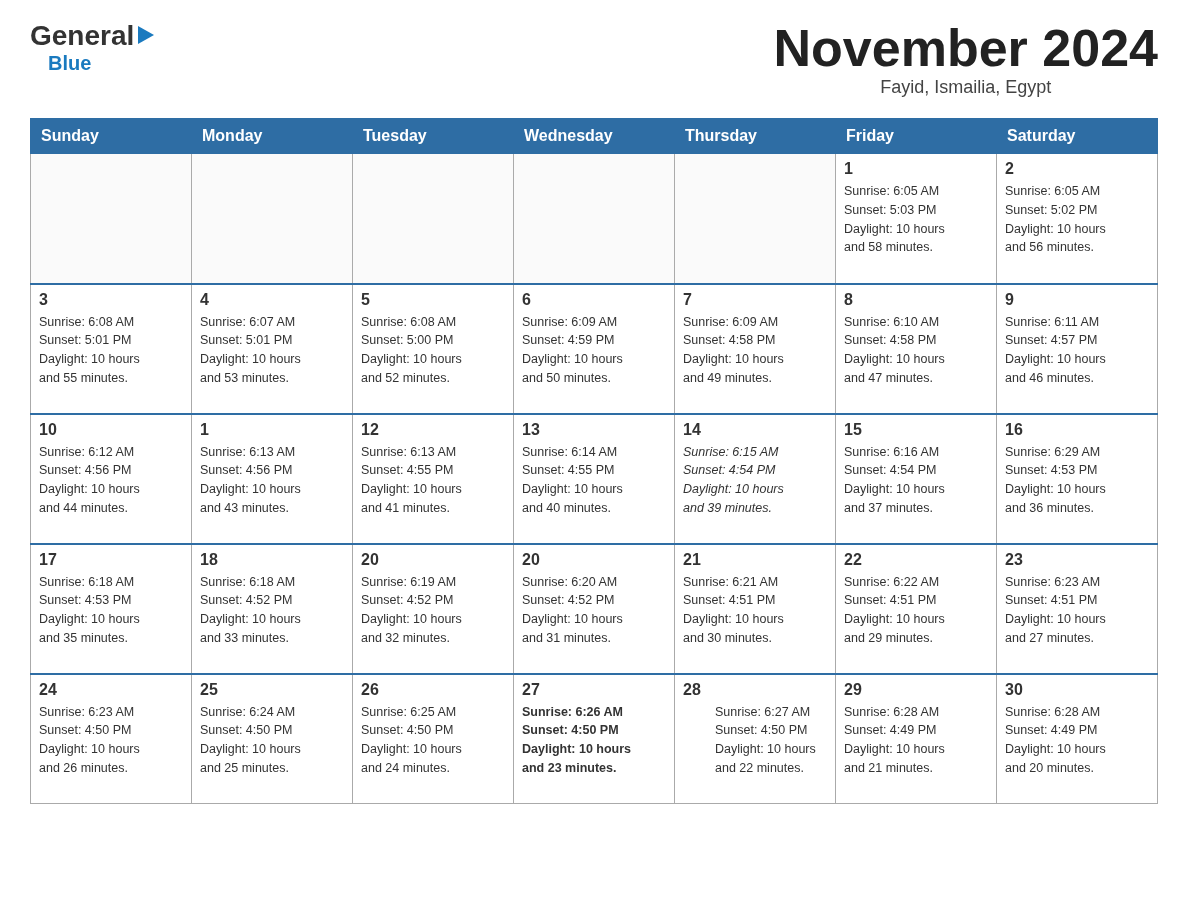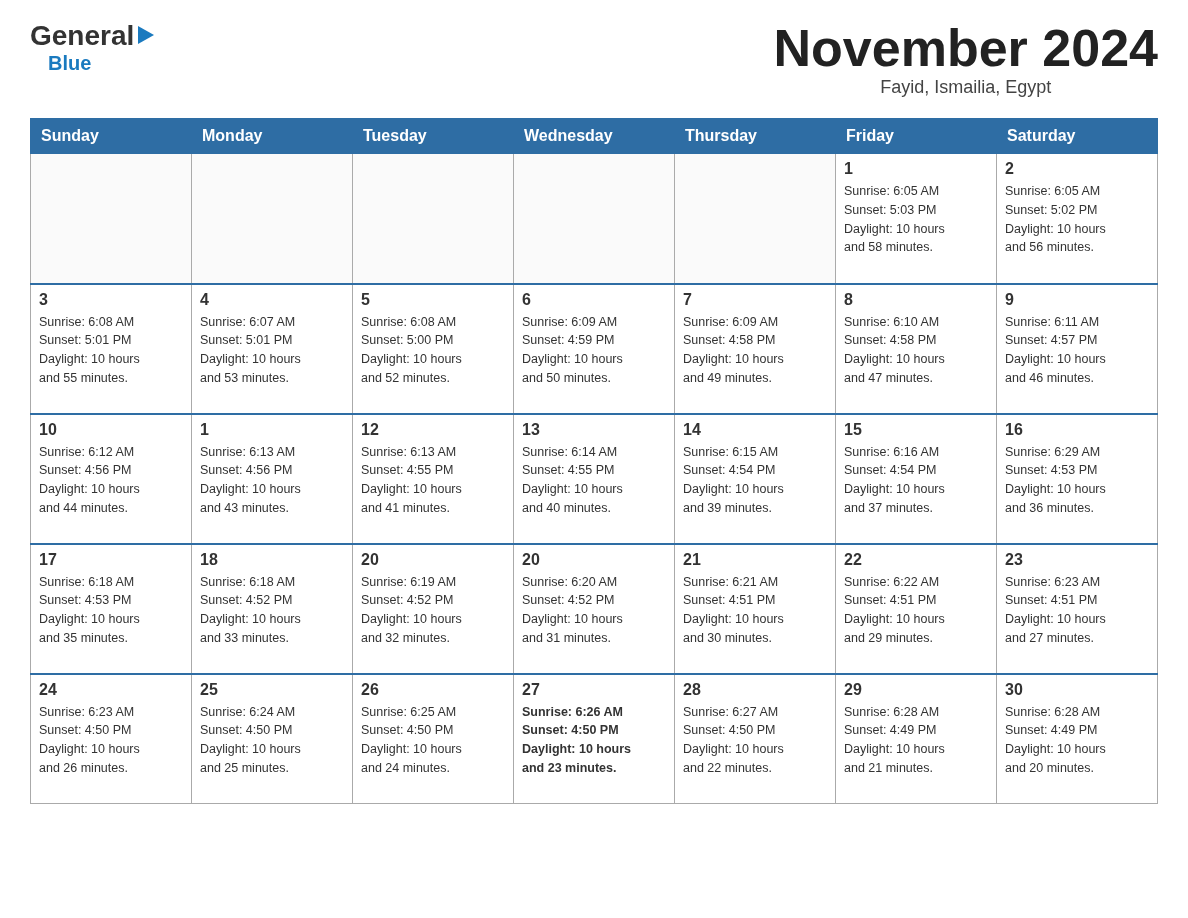--- a/index.html
+++ b/index.html
@@ -215,21 +215,21 @@
         </td>
         <td>
           <span class="day-number">13</span>
           <div class="day-info" style="white-space: pre-line;">Sunrise: 6:14 AM
 Sunset: 4:55 PM
 Daylight: 10 hours
 and 40 minutes.</div>
         </td>
         <td>
           <span class="day-number">14</span>
-          <div class="day-info" style="white-space: pre-line;">Sunrise: 6:15 AM
+          <div class="day-info" style="white-space: pre-line; font-style: italic;">Sunrise: 6:15 AM
 Sunset: 4:54 PM
 Daylight: 10 hours
 and 39 minutes.</div>
         </td>
         <td>
           <span class="day-number">15</span>
           <div class="day-info" style="white-space: pre-line;">Sunrise: 6:16 AM
 Sunset: 4:54 PM
 Daylight: 10 hours
 and 37 minutes.</div>
@@ -317,21 +317,21 @@
         </td>
         <td>
           <span class="day-number">27</span>
           <div class="day-info" style="white-space: pre-line; font-weight: bold;">Sunrise: 6:26 AM
 Sunset: 4:50 PM
 Daylight: 10 hours
 and 23 minutes.</div>
         </td>
         <td>
           <span class="day-number">28</span>
-          <div class="day-info" style="white-space: pre-line;">Sunrise: 6:27 AM
+          <div class="day-info" style="white-space: pre-line; margin-left: 32px;">Sunrise: 6:27 AM
 Sunset: 4:50 PM
 Daylight: 10 hours
 and 22 minutes.</div>
         </td>
         <td>
           <span class="day-number">29</span>
           <div class="day-info" style="white-space: pre-line;">Sunrise: 6:28 AM
 Sunset: 4:49 PM
 Daylight: 10 hours
 and 21 minutes.</div>

